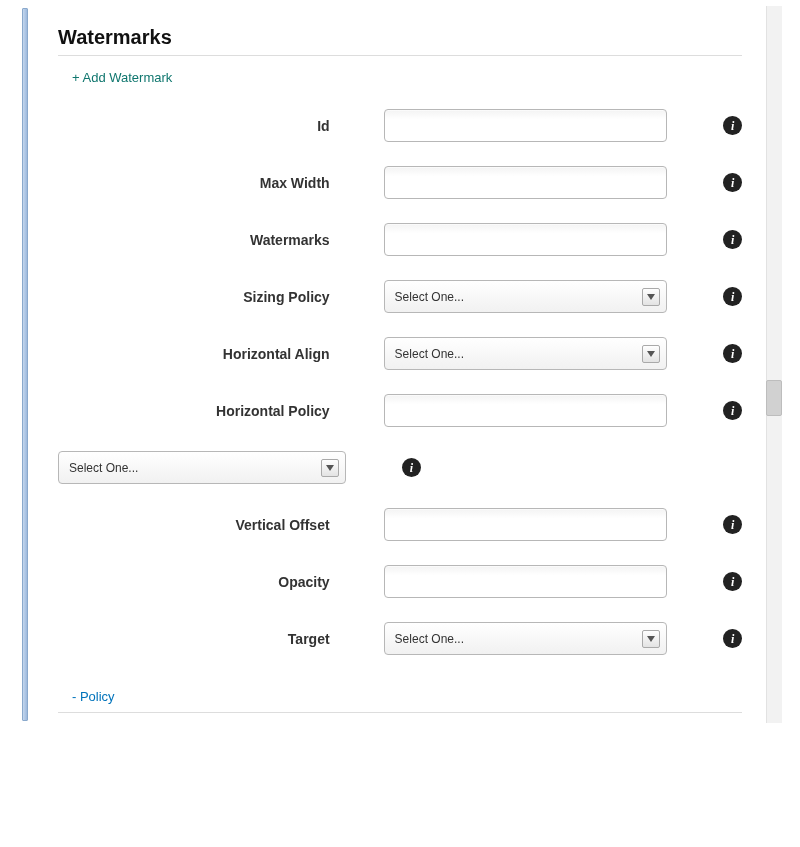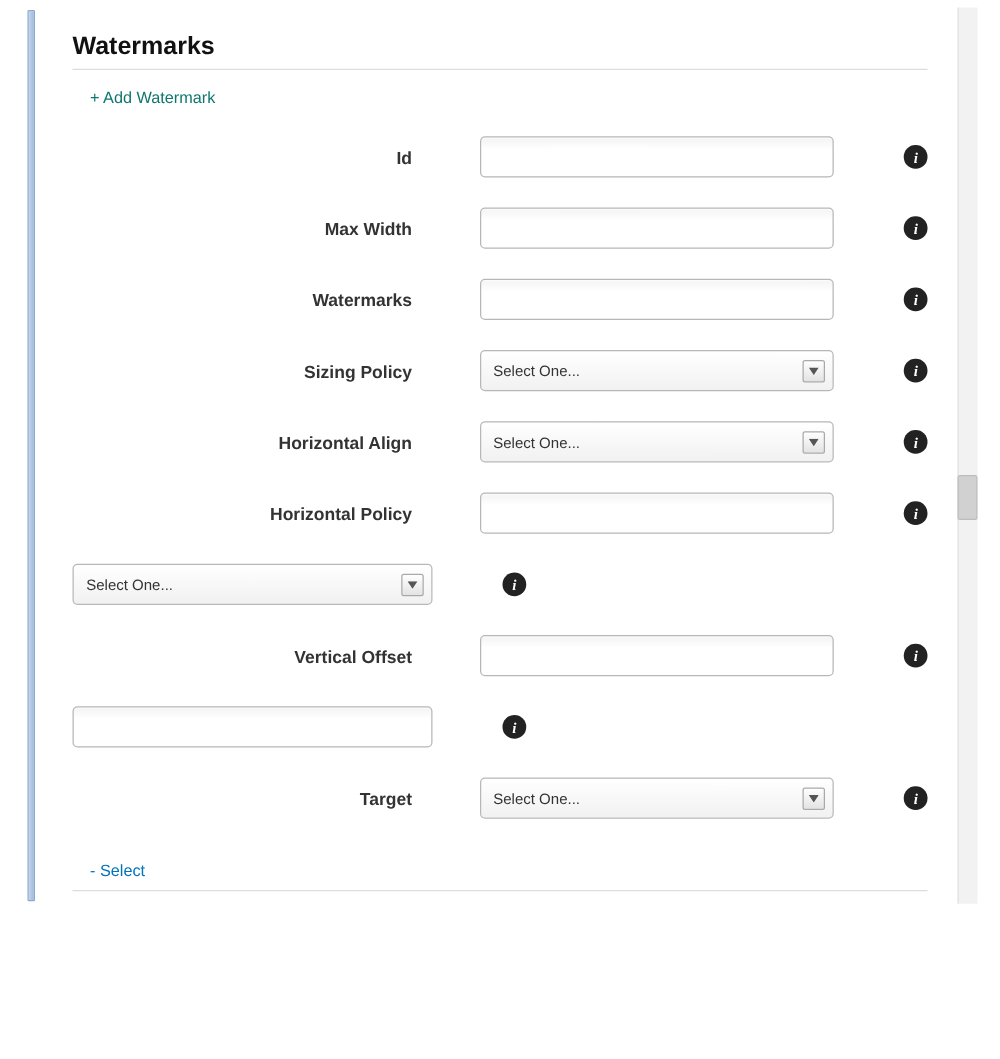--- a/index.html
+++ b/index.html
@@ -207,33 +207,34 @@
             </span>
           </div>
           <span class="info-icon">i</span>
         </div>
         <div class="form-row">
           <div class="form-label">Vertical Offset</div>
           <input type="text" class="text-input" value="" style="">
           <span class="info-icon">i</span>
         </div>
         <div class="form-row">
+          <div class="form-label">Opacity</div>
           <input type="text" class="text-input" value="" style="">
           <span class="info-icon">i</span>
         </div>
         <div class="form-row">
           <div class="form-label">Target</div>
           <div class="select-wrap">
             <span class="select-text">Select One...</span>
             <span class="select-btn">
               <svg width="8" height="6" viewBox="0 0 8 6">
                 <polygon points="0,0 8,0 4,6" fill="#555"></polygon>
               </svg>
             </span>
           </div>
           <span class="info-icon">i</span>
         </div>
       </div>
 
-    <div class="remove-link">- Select</div>
+    <div class="remove-link">- Policy</div>
     <div class="bottom-rule"></div>
   </div>
 </div>
 
 </body></html>

